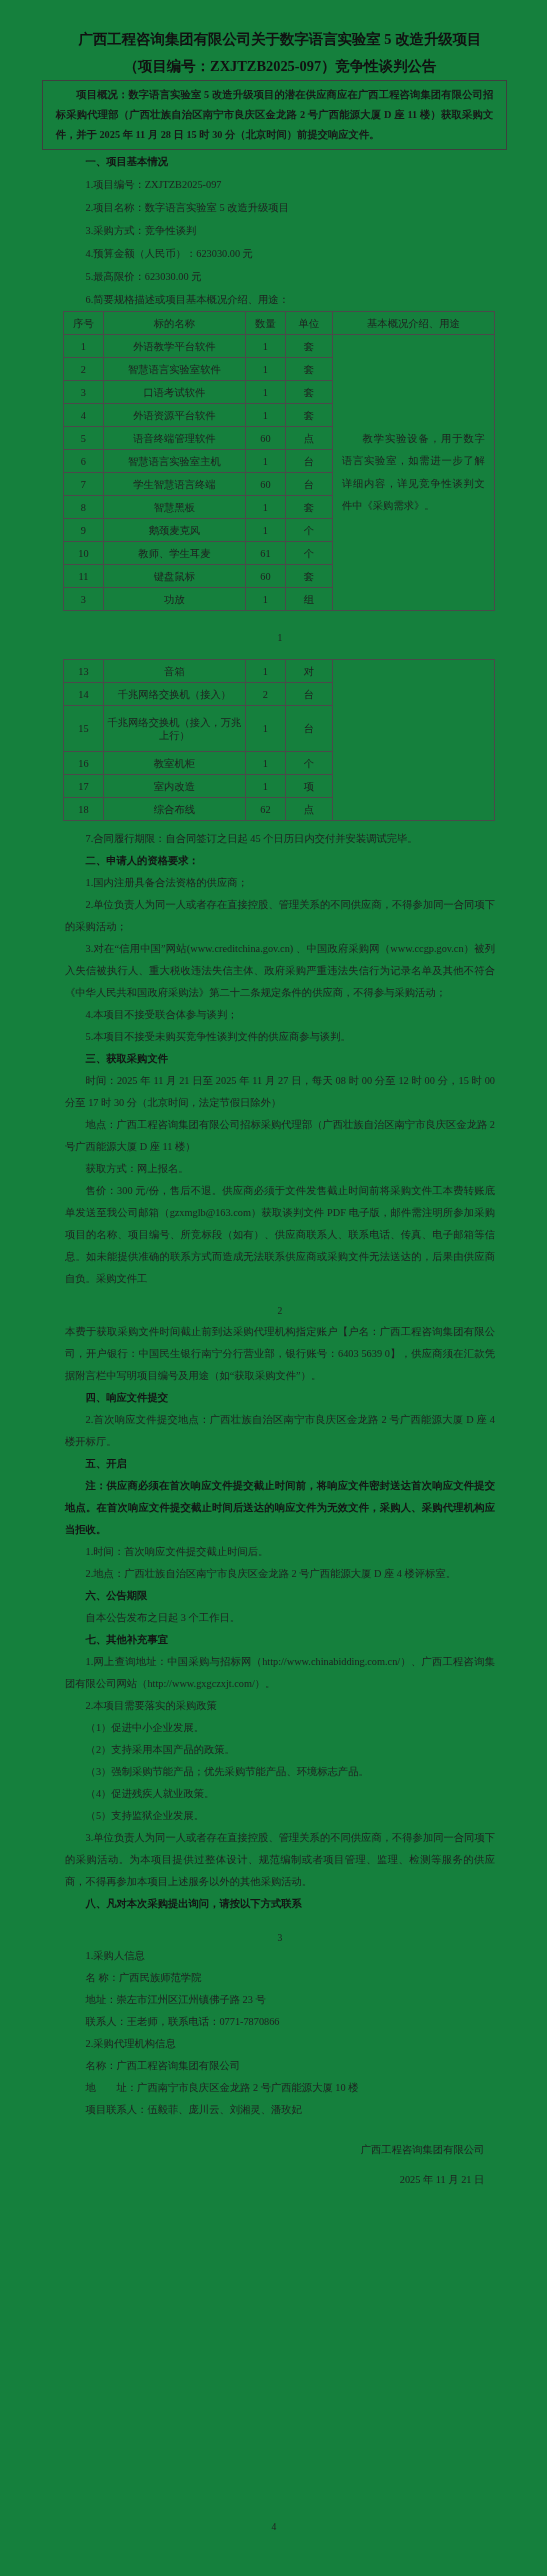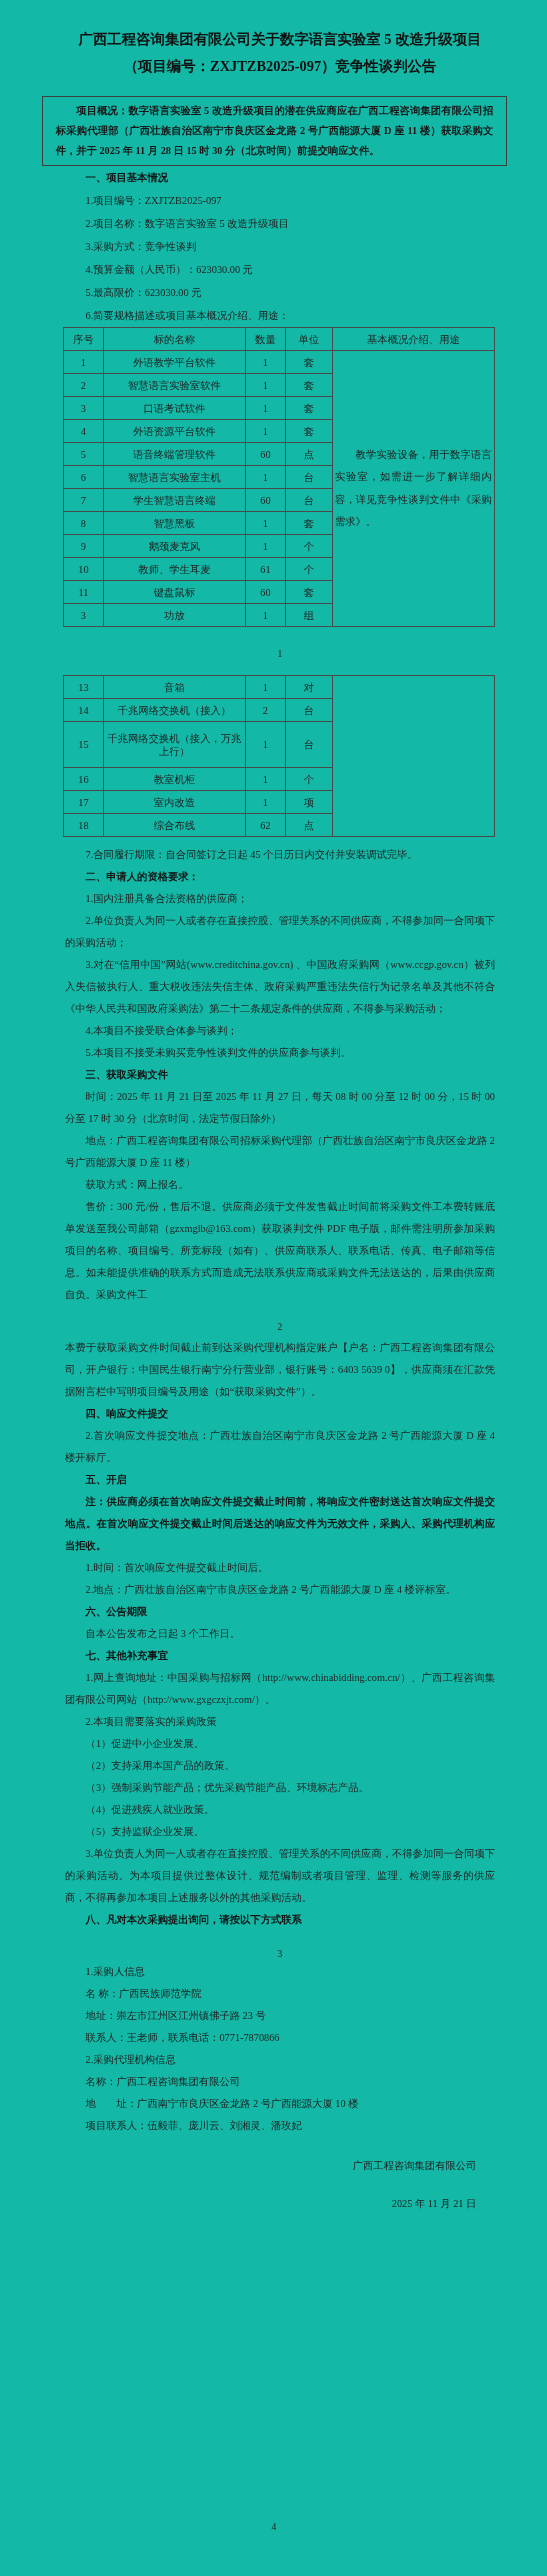--- a/index.html
+++ b/index.html
@@ -1,46 +1,46 @@
 <!DOCTYPE html>
 <html style="font-size:11px"><head>
 <meta charset="utf-8">
 <style>
   html,body{margin:0;padding:0;background:#ffffff;}
   .page{
     position:relative;
     width:548px;height:2576px;
-    background:#14b8a6;
+    background:#15803d;
     color:#1f1f1f;
     font-family:"Liberation Serif","DejaVu Serif",serif;
     font-size:10.3px;
     overflow:hidden;
   }
   .content{padding:26px 53px 0 65px;}
   .doc-title{margin:0;font-size:14.4px;font-weight:bold;text-align:center;line-height:27px;color:#111;}
   .doc-title .tline{display:block;}
-  .overview-box{margin:16px -11.6px 0 -22.6px;border:1.4px solid #3f3f3f;padding:4.1px 12.3px;}
+  .overview-box{margin:0 -11.6px 0 -22.6px;border:1.4px solid #3f3f3f;padding:4.1px 12.3px;}
   .overview-box p{margin:0;font-weight:bold;line-height:20px;text-align:justify;text-indent:2em;color:#181818;}
   .para{margin:0;line-height:22px;text-align:justify;}
   .lh34{line-height:23px;}
   .indent{text-indent:2em;}
   .bold{font-weight:bold;color:#141414;}
   .goods{border-collapse:collapse;width:431px;margin-left:-2.1px;table-layout:fixed;
          border-top:1.4px solid #4a4a4a;}
   .goods td{border:0.7px solid #4a4a4a;text-align:center;vertical-align:middle;
             height:22px;padding:0 1.4px;line-height:13px;}
   .goods tr.tall td{height:45px;}
-  .goods td.notecell{padding:0 2px;text-align:justify;}
+  .goods td.notecell{padding:0 9px;text-align:justify;}
   .goods td.notecell p{margin:0;text-indent:2em;line-height:22.6px;text-align:justify;}
   .pagebreak{text-align:center;font-size:9.6px;color:#222;}
   .pb1{padding:20.5px 0 16.4px;}
   .pb2{padding:15px 0 5.5px;}
   .pb3{padding:16.4px 0 2.7px;}
   .sig{margin-top:18px;text-align:right;padding-right:2.7px;}
-  .sig p{margin:16px;line-height:22px;}
+  .sig p{margin:8px;line-height:22px;}
   .pagenum-abs{position:absolute;left:0;right:0;top:2521px;text-align:center;font-size:9.6px;color:#222;}
 </style>
 </head>
 <body>
 
 <div class="page">
   <div class="content">
 
     <h1 class="doc-title">
       <span class="tline">广西工程咨询集团有限公司关于数字语言实验室 5 改造升级项目</span>

